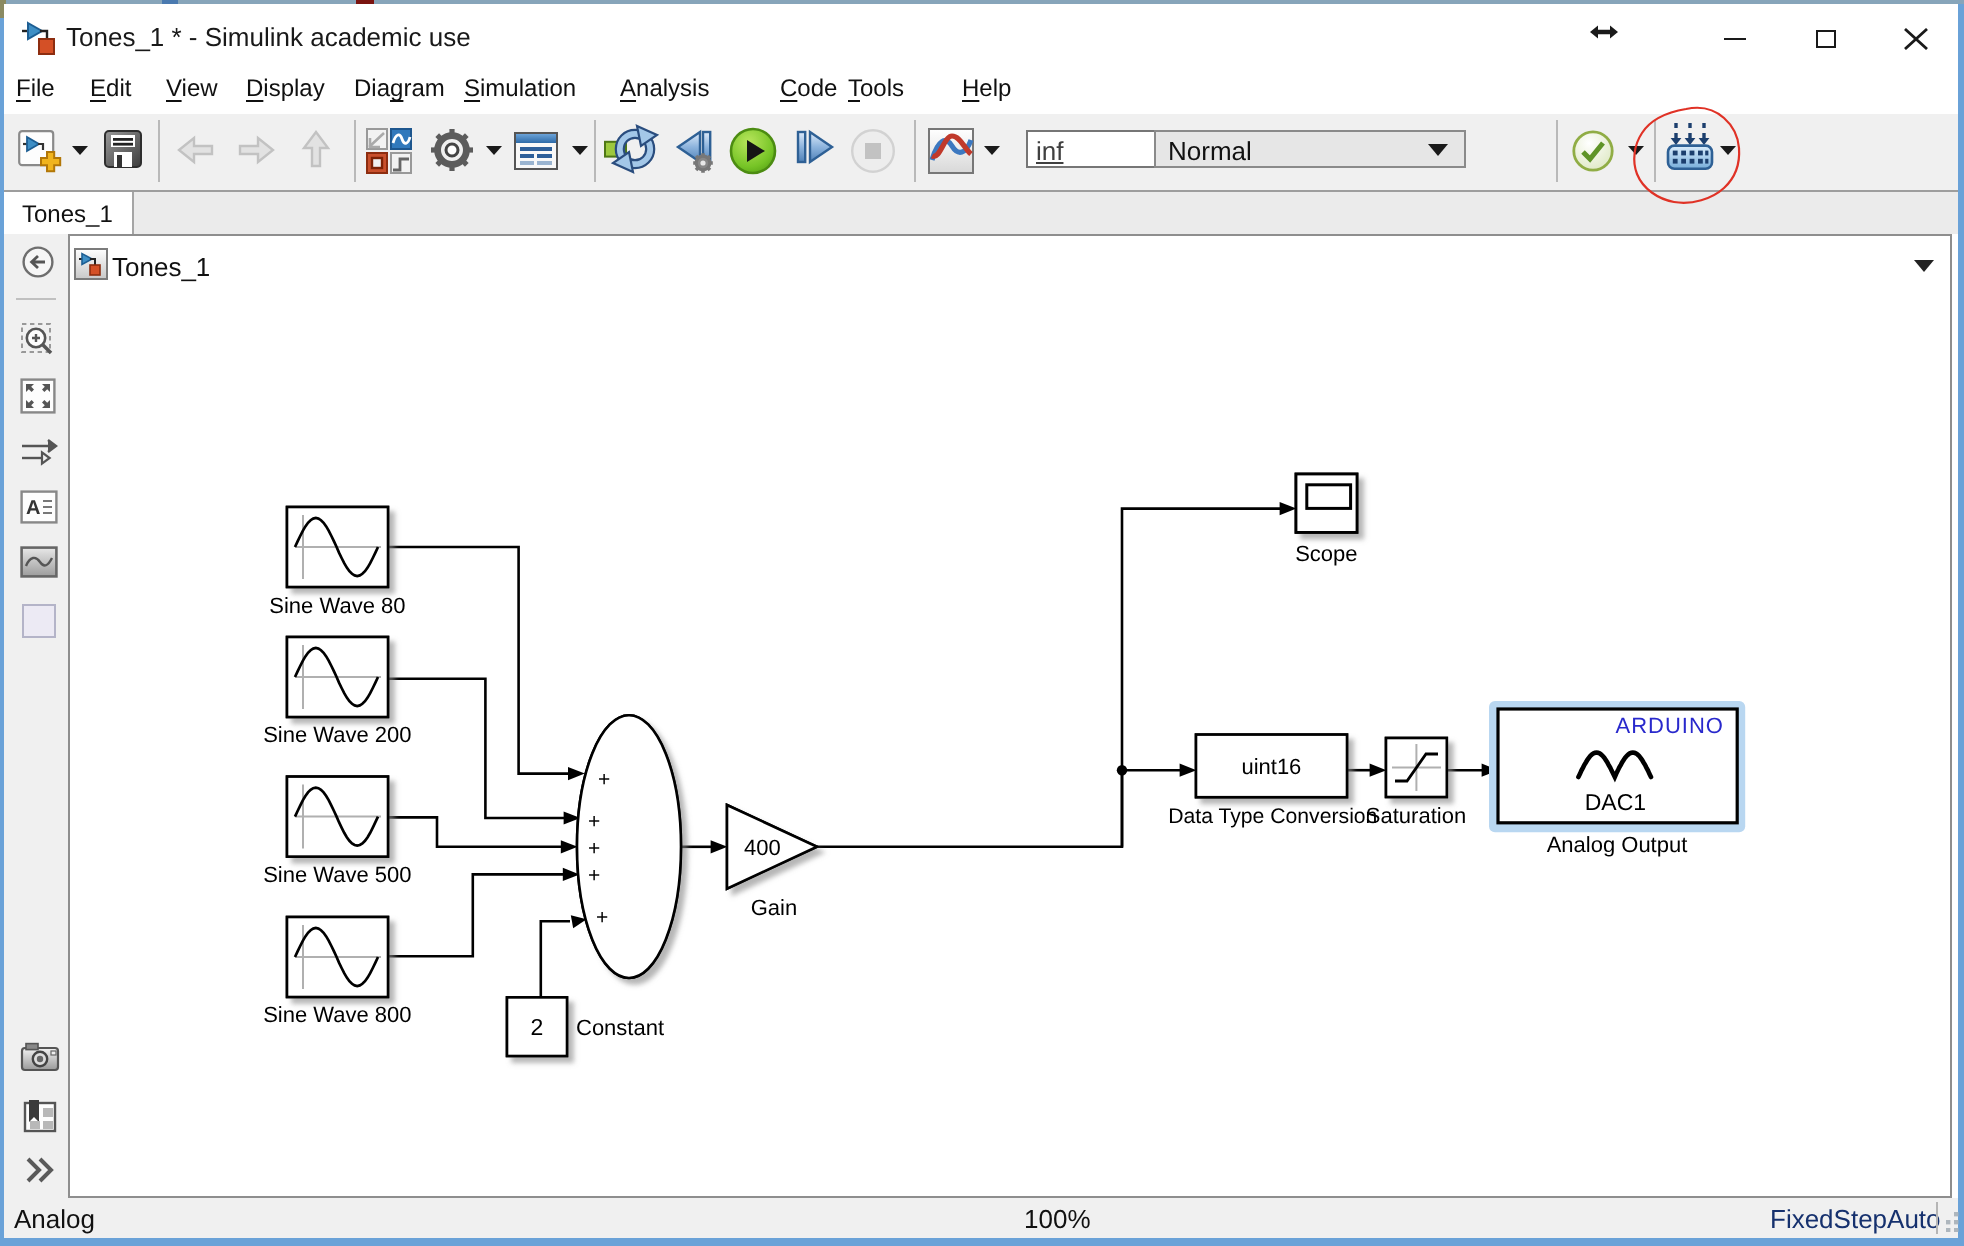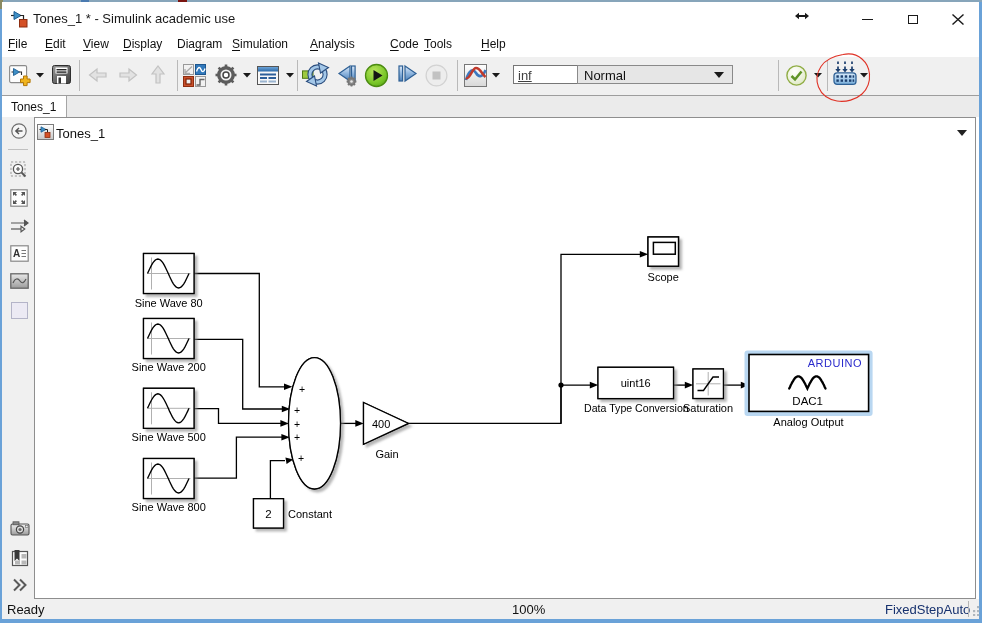--- a/index.html
+++ b/index.html
@@ -467,21 +467,21 @@
 <g filter="url(#bsh)">
           <rect x="218.5" y="351.7" width="30" height="29.3" fill="#fff" stroke="#000" stroke-width="1.3"></rect>
         </g>
 <rect x="218.5" y="351.7" width="30" height="29.3" fill="#fff" stroke="#000" stroke-width="1.3"></rect>
 <text x="233.5" y="370.5" text-anchor="middle" font-size="11.5">2</text>
 <text x="253" y="370.5">Constant</text>
 </svg>
 </div>
 </div>
 <div class="abs" id="statusbar">
-  <div id="st-ready">Ready</div>
+  <div id="st-ready">Analog</div>
   <div id="st-zoom">100%</div>
   <div id="st-mode">FixedStepAuto</div>
   <div id="st-sep"></div>
   <svg class="abs" style="left:969px;top:7px" width="10" height="10" viewBox="0 0 10 10">
     <g fill="#aeb6bd">
         <rect x="6" y="0" width="2.2" height="2.2"></rect>
         <rect x="6" y="4" width="2.2" height="2.2"></rect>
         <rect x="2" y="4" width="2.2" height="2.2"></rect>
         <rect x="6" y="8" width="2.2" height="2.2"></rect>
         <rect x="2" y="8" width="2.2" height="2.2"></rect>

